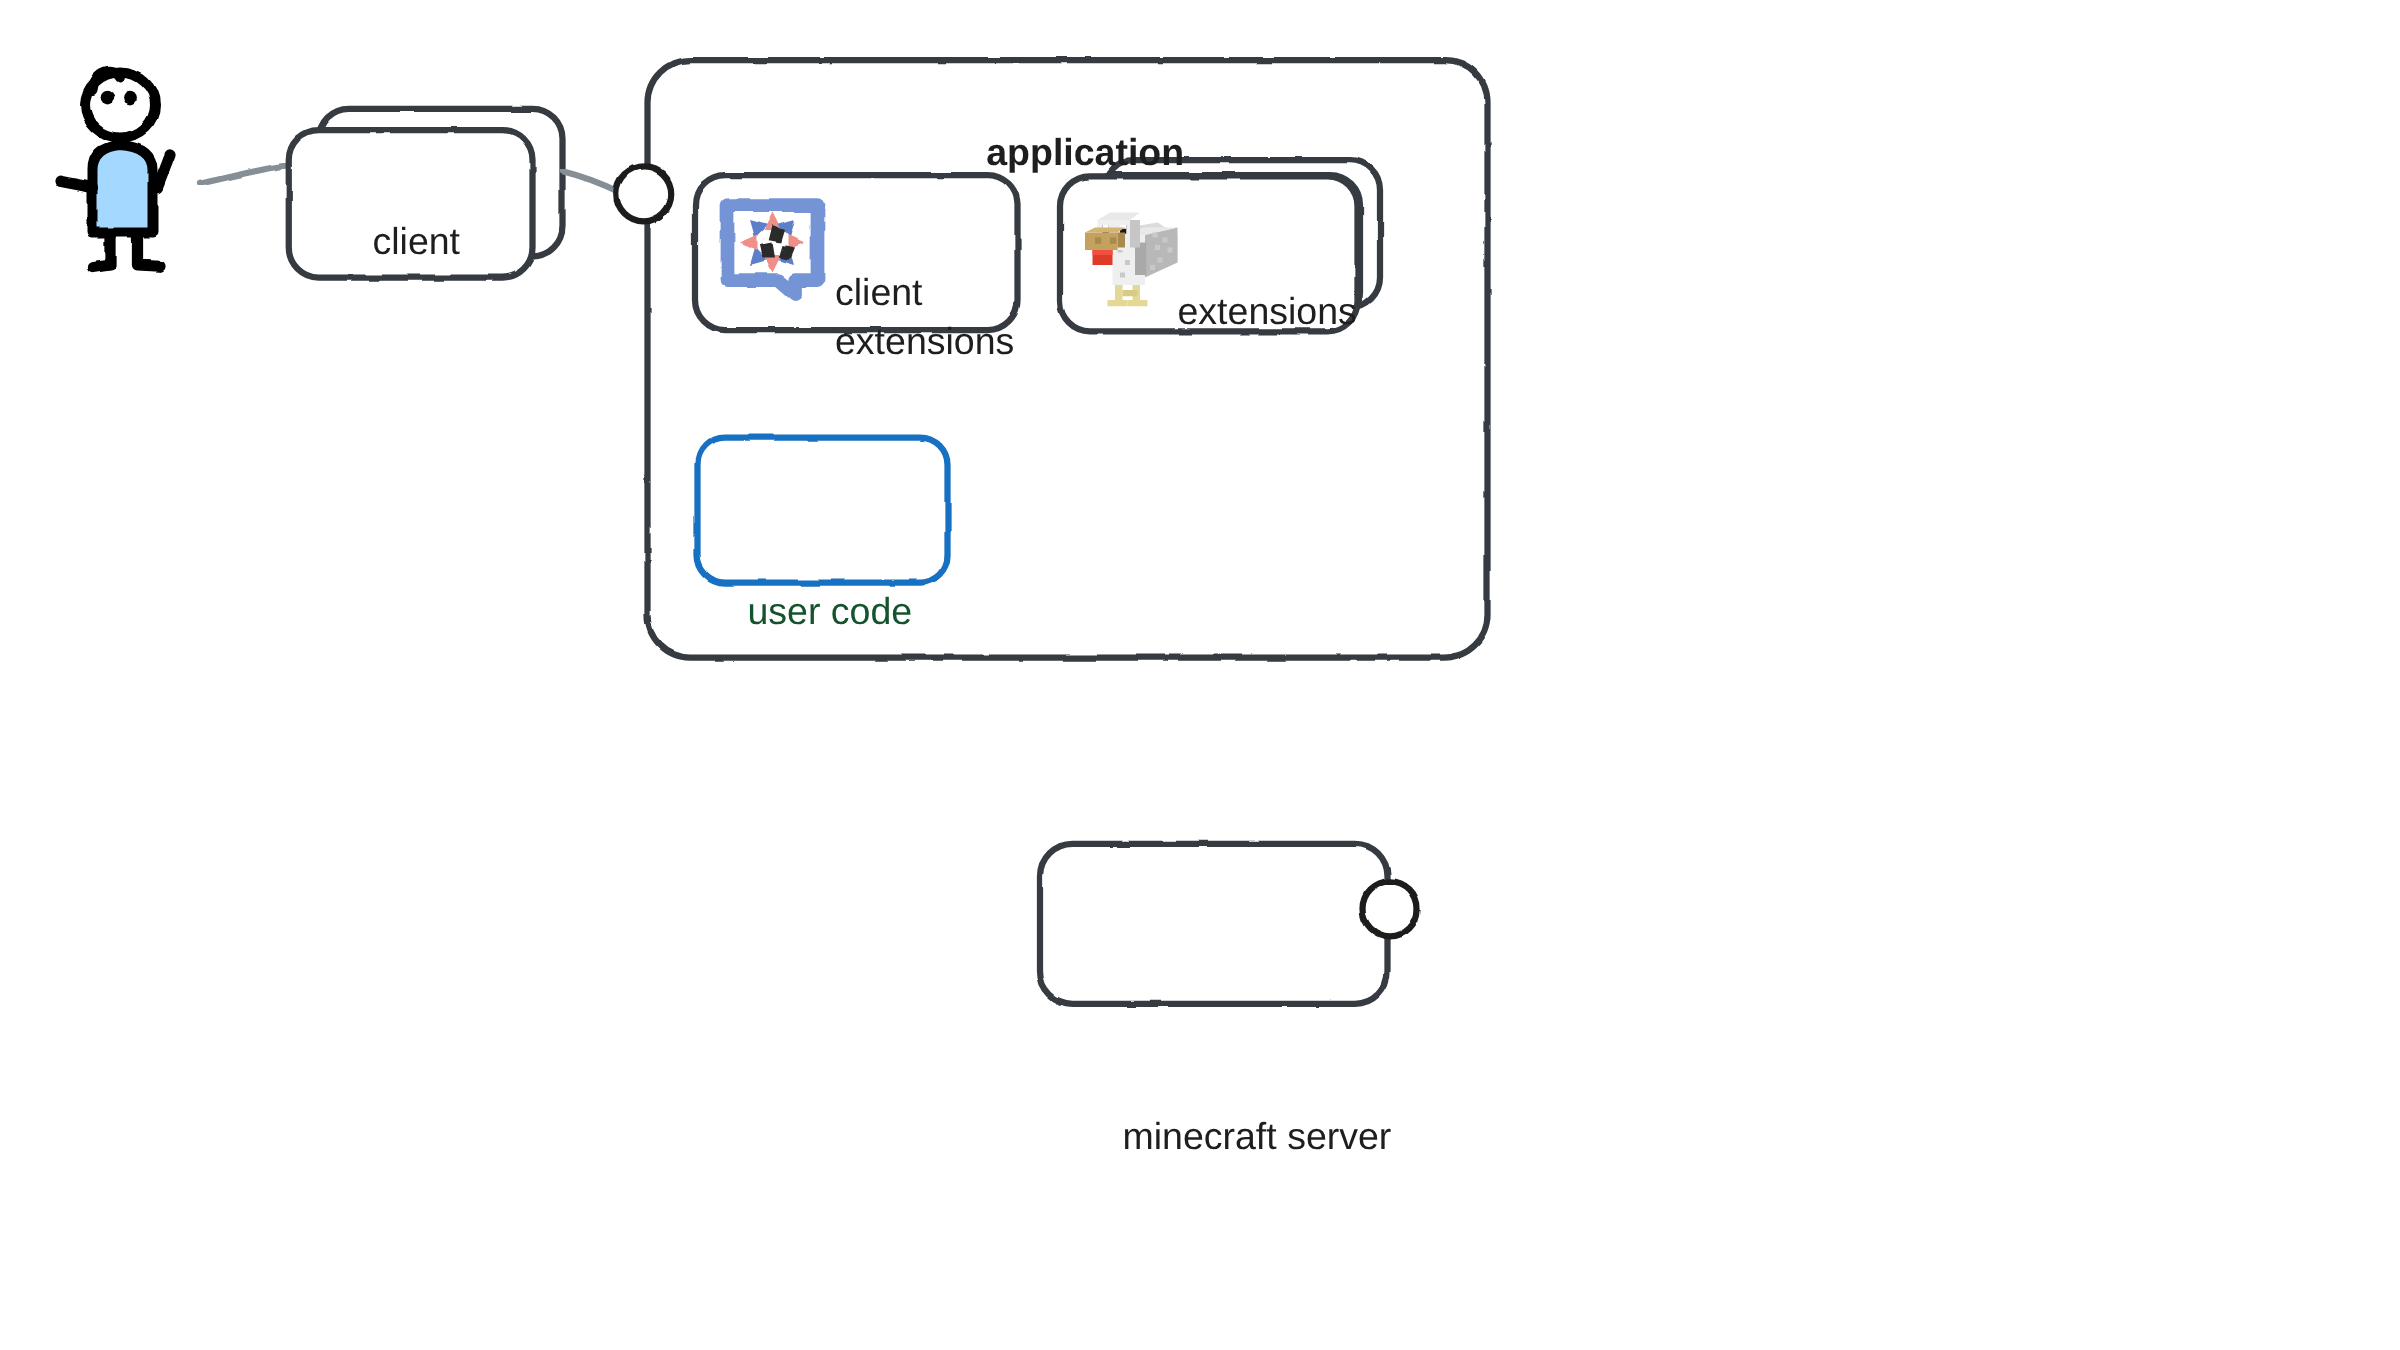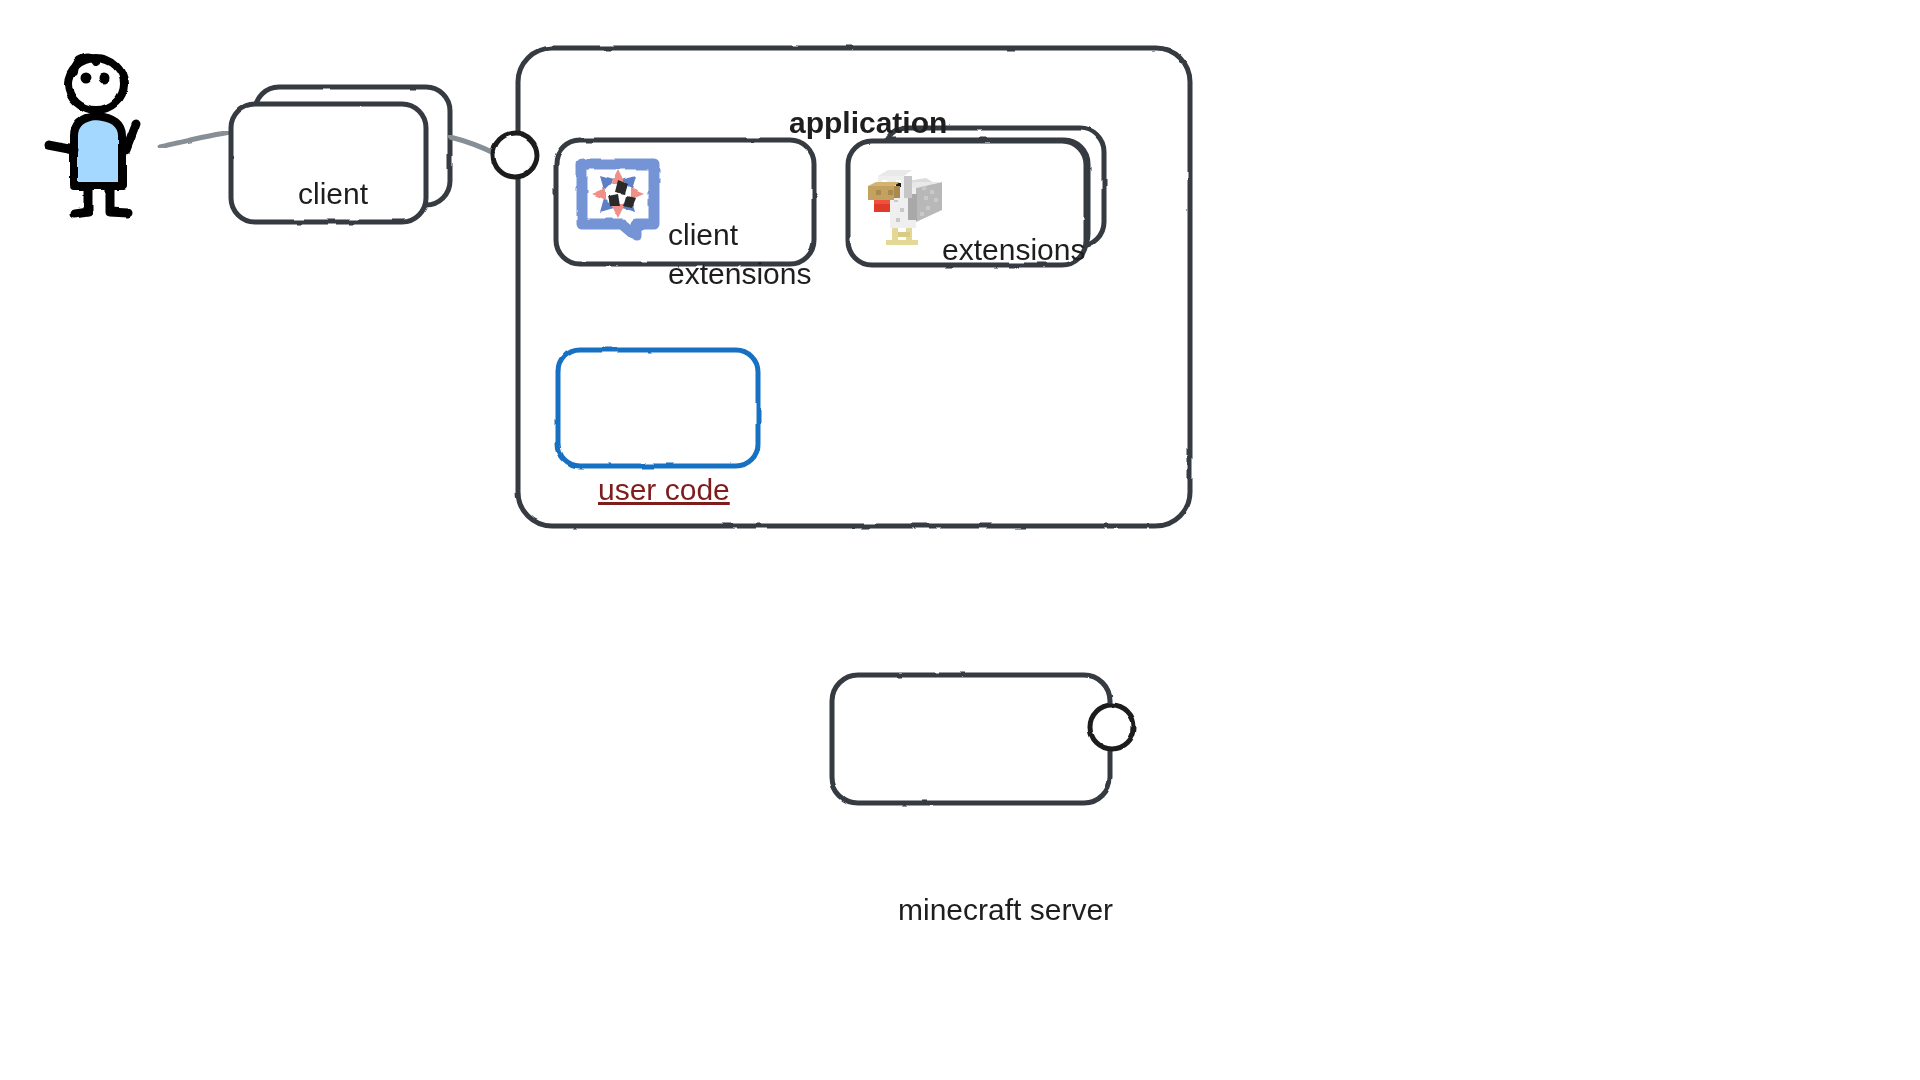--- a/index.html
+++ b/index.html
@@ -24,21 +24,21 @@
     position: absolute;
     white-space: pre;
     pointer-events: none;
     color: #1e1e1e;
     font-family: "Liberation Sans", sans-serif;
   }
   #lbl-client      { left: 298px; top: 177px;  font-size: 30px; }
   #lbl-application { left: 789px; top: 106px;  font-size: 30px; font-weight: bold; }
   #lbl-quarkus     { left: 668px; top: 215px;  font-size: 30px; line-height: 39px; }
   #lbl-extensions  { left: 942px; top: 233px;  font-size: 30px; }
-  #lbl-usercode    { left: 598px; top: 473px;  font-size: 30px; color: #7f1d1d; text-decoration: underline; }
+  #lbl-usercode    { left: 598px; top: 473px;  font-size: 30px; color: #14532d; }
   #lbl-minecraft   { left: 868px; top: 893px;  font-size: 30px; margin-left: 30px; }
 </style>
 </head>
 <body>
 
 <svg id="canvas" viewBox="0 0 1920 1080" xmlns="http://www.w3.org/2000/svg">
 
   <defs>
 
     <filter id="rough" x="-6%" y="-6%" width="112%" height="112%">

